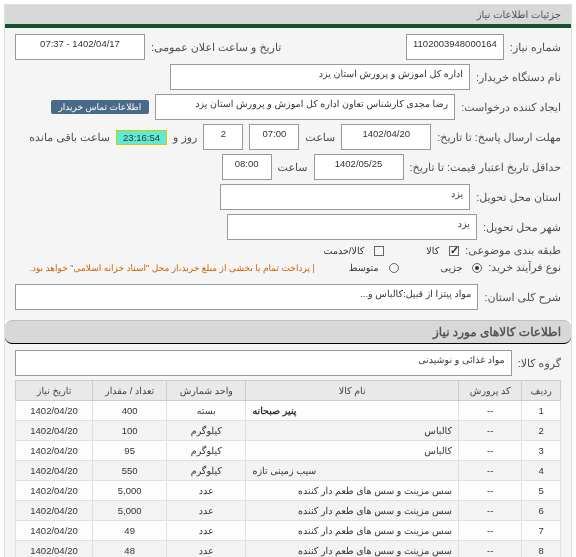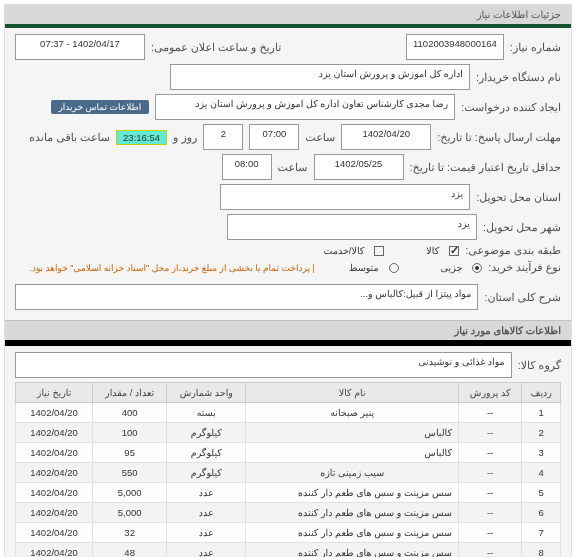--- a/index.html
+++ b/index.html
@@ -93,24 +93,25 @@
   }
   .timer {
     background: #5eead4; border: 1px solid #cc0;
     padding: 1px 6px; font-size: 9.5px;
   }
   .spacer { flex: 1; }
   .sub-header {
     background: #d8d8d8;
     color: #555;
     padding: 4px 10px;
-    font-size: 10px;
+    font-size: 12px;
     font-weight: bold;
     border-top: 1px solid #c0c0c0;
-    border-bottom: 6px solid #000000;
+    border-bottom: 1px solid #000000;
+    border-radius: 7px;
   }
   table {
     width: 100%;
     border-collapse: collapse;
     font-size: 9.5px;
     margin-top: 4px;
   }
   th {
     background: #e9e9e9;
     color: #444;
@@ -246,21 +247,21 @@
             <th>نام کالا</th>
             <th>واحد شمارش</th>
             <th>تعداد / مقدار</th>
             <th>تاریخ نیاز</th>
           </tr>
         </thead>
       <tbody id="tbody">
           <tr>
             <td>1</td>
             <td>--</td>
-            <td style="text-align: center;">پنیر صبحانه</td>
+            <td style="text-align: left; font-weight: bold;">پنیر صبحانه</td>
             <td>بسته</td>
             <td>400</td>
             <td>1402/04/20</td>
           </tr>
           <tr>
             <td>2</td>
             <td>--</td>
             <td style="text-align: right;">کالباس</td>
             <td>کیلوگرم</td>
             <td>100</td>
@@ -270,21 +271,21 @@
             <td>3</td>
             <td>--</td>
             <td style="text-align: right;">کالباس</td>
             <td>کیلوگرم</td>
             <td>95</td>
             <td>1402/04/20</td>
           </tr>
           <tr>
             <td>4</td>
             <td>--</td>
-            <td style="text-align: center; margin-top: 16px;">سیب زمینی تازه</td>
+            <td style="text-align: left; margin-top: 16px;">سیب زمینی تازه</td>
             <td>کیلوگرم</td>
             <td>550</td>
             <td>1402/04/20</td>
           </tr>
           <tr>
             <td>5</td>
             <td>--</td>
             <td style="text-align: right;">سس مزینت و سس های طعم دار کننده</td>
             <td>عدد</td>
             <td>5,000</td>
@@ -296,21 +297,21 @@
             <td style="text-align: right;">سس مزینت و سس های طعم دار کننده</td>
             <td>عدد</td>
             <td>5,000</td>
             <td>1402/04/20</td>
           </tr>
           <tr>
             <td>7</td>
             <td>--</td>
             <td style="text-align: right;">سس مزینت و سس های طعم دار کننده</td>
             <td>عدد</td>
-            <td>32</td>
+            <td>49</td>
             <td>1402/04/20</td>
           </tr>
           <tr>
             <td>8</td>
             <td>--</td>
             <td style="text-align: right;">سس مزینت و سس های طعم دار کننده</td>
             <td>عدد</td>
             <td>48</td>
             <td>1402/04/20</td>
           </tr>

